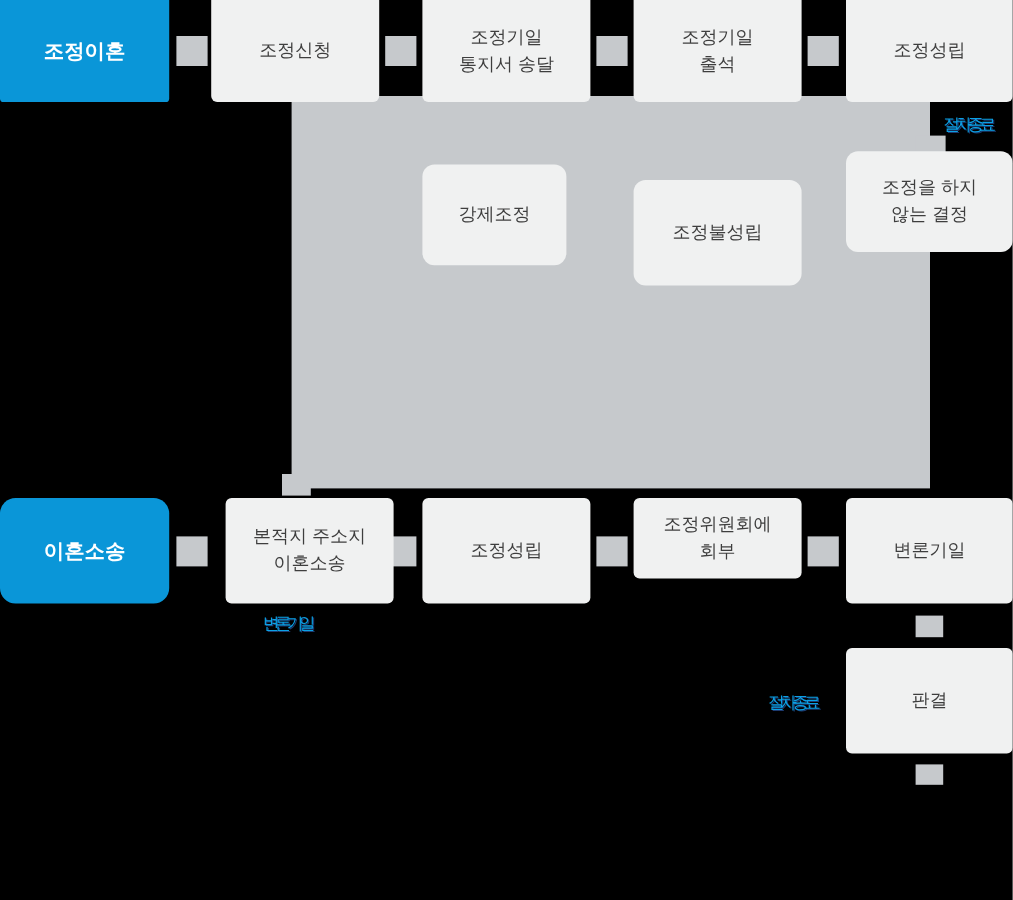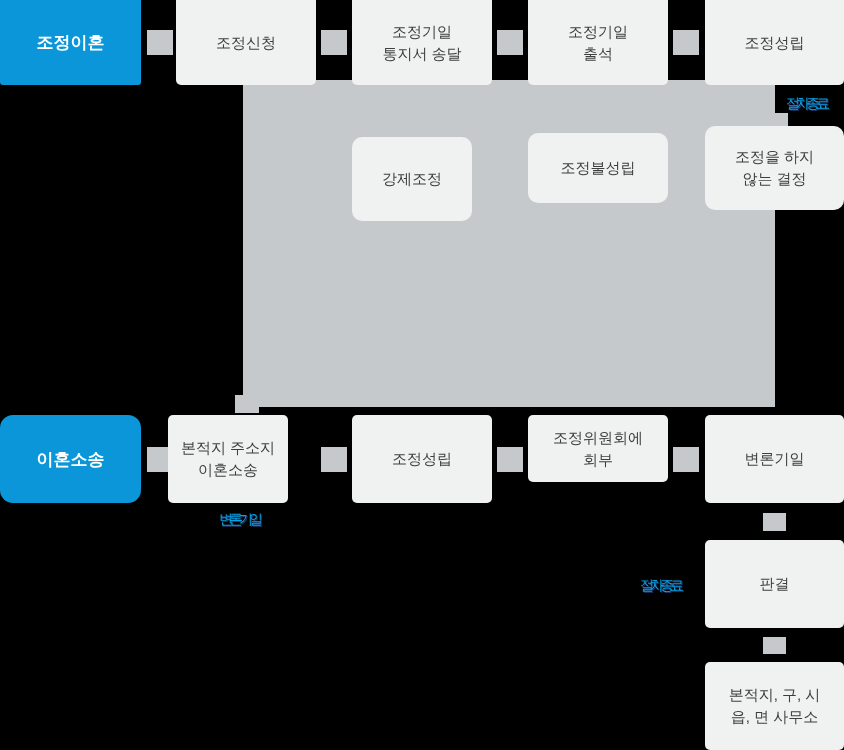--- a/index.html
+++ b/index.html
@@ -76,35 +76,35 @@
     <div></div>
   </div>
 
   <div class="blabel" style="left:786px;top:95px">절차종료</div>
   <div class="conn" style="left:763px;top:113px;width:25px;height:20px"></div>
 
   <div class="node inner" style="left:352px;top:137px;width:120px;height:84px">
     <div>강제조정</div>
     <div></div>
   </div>
-  <div class="node inner" style="left:528px;top:133px;width:140px;height:70px">
+  <div class="node inner" style="left:528px;top:150px;width:140px;height:88px">
     <div>조정불성립</div>
     <div></div>
   </div>
   <div class="node inner" style="left:705px;top:126px;width:139px;height:84px">
     <div>조정을 하지</div>
     <div>않는 결정</div>
   </div>
 
   <div class="accent r2" style="left:0;top:415px;width:141px;height:88px">
     <div>이혼소송</div>
   </div>
 
   <div class="conn" style="left:147px;top:447px;width:26px;height:25px"></div>
-  <div class="node" style="left:168px;top:415px;width:120px;height:88px">
+  <div class="node" style="left:188px;top:415px;width:140px;height:88px">
     <div>본적지 주소지</div>
     <div>이혼소송</div>
   </div>
 
   <div class="conn" style="left:321px;top:447px;width:26px;height:25px"></div>
   <div class="node" style="left:352px;top:415px;width:140px;height:88px">
     <div>조정성립</div>
     <div></div>
   </div>
 
@@ -126,18 +126,14 @@
 
   <div class="node" style="left:705px;top:540px;width:139px;height:88px">
     <div>판결</div>
     <div></div>
   </div>
 
   <div class="blabel" style="left:640px;top:577px">절차종료</div>
 
   <div class="conn" style="left:763px;top:637px;width:23px;height:17px"></div>
 
-  <div class="node" style="left:705px;top:662px;width:139px;height:88px">
-    <div>본적지, 구, 시</div>
-    <div>읍, 면 사무소</div>
-  </div>
 
 </div>
 
 </body></html>

